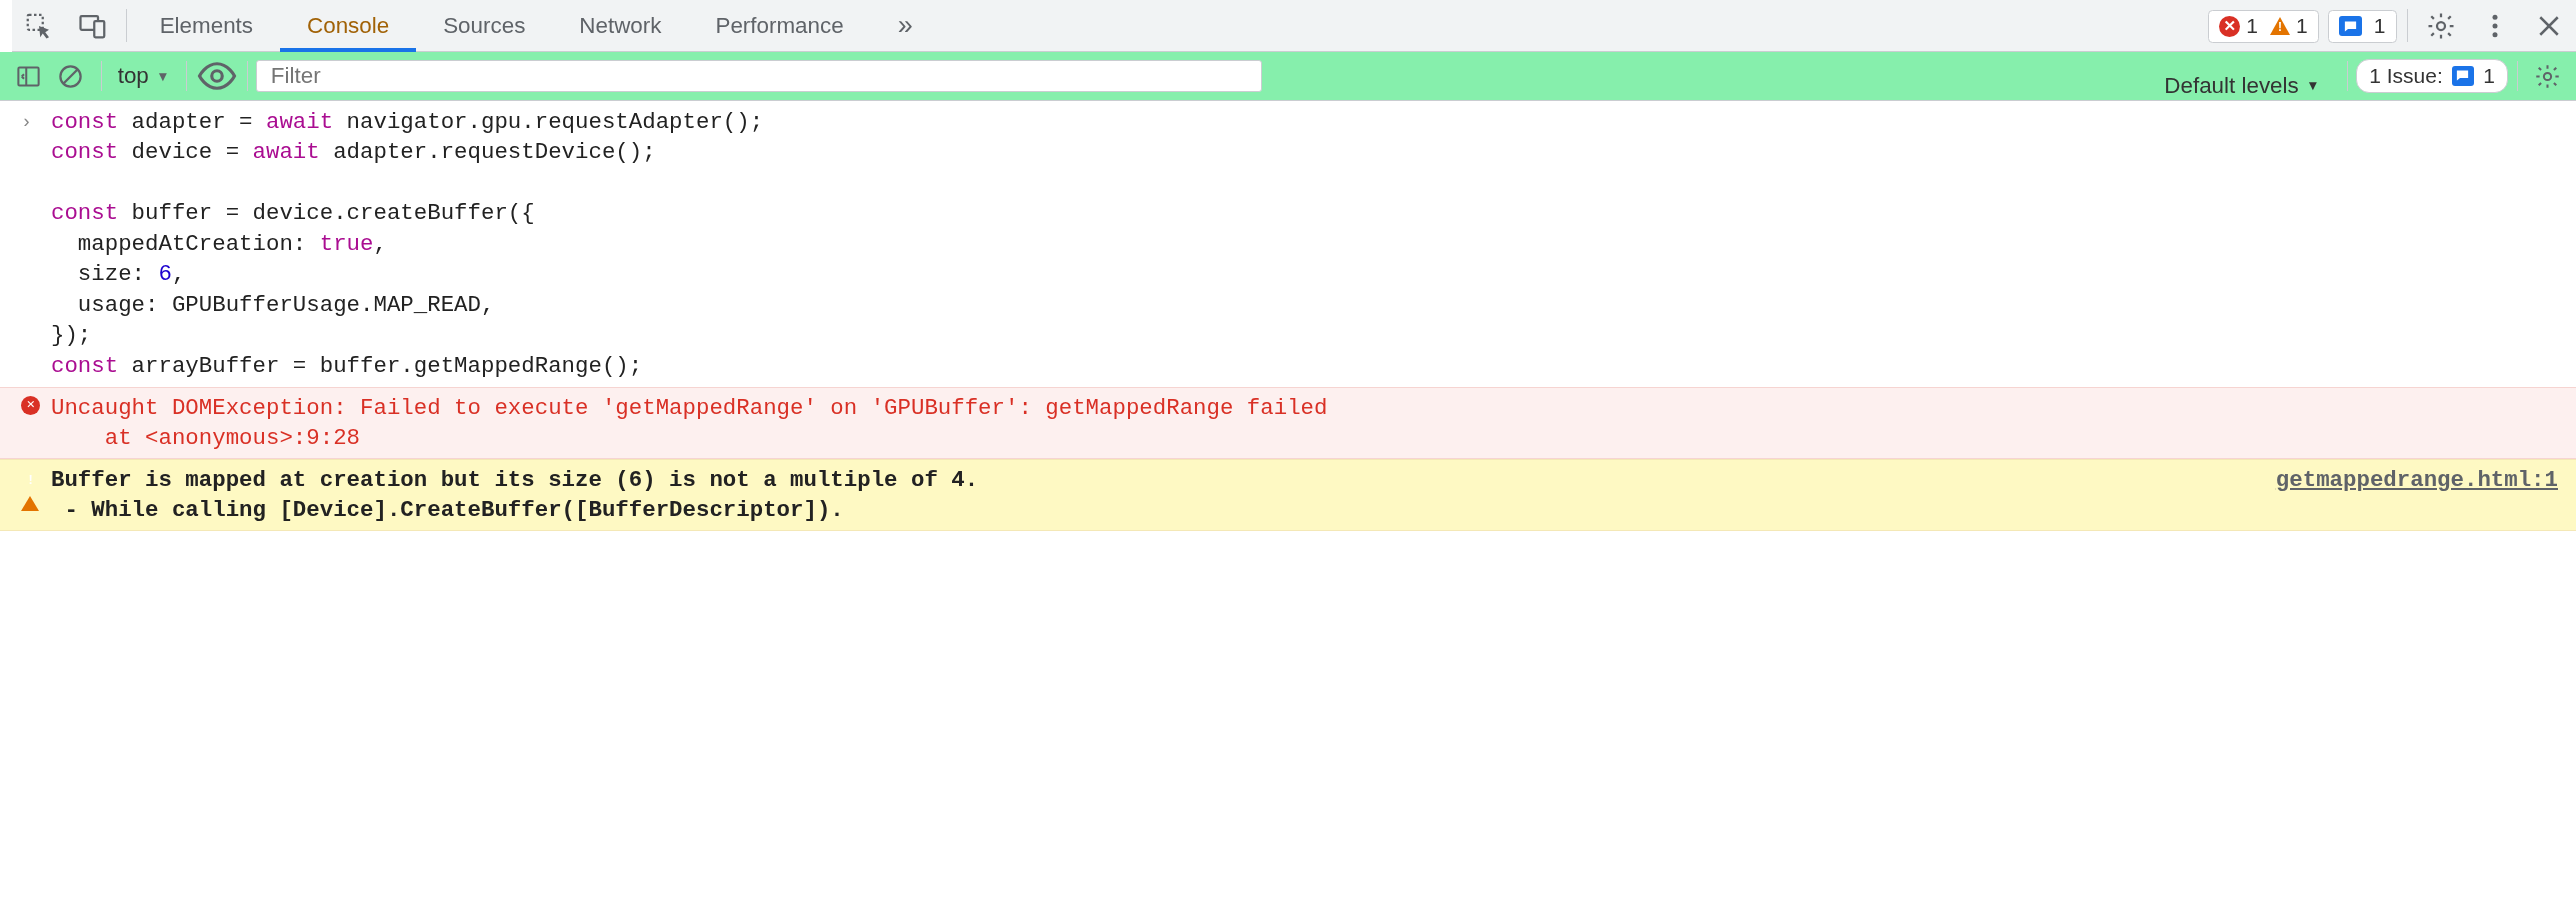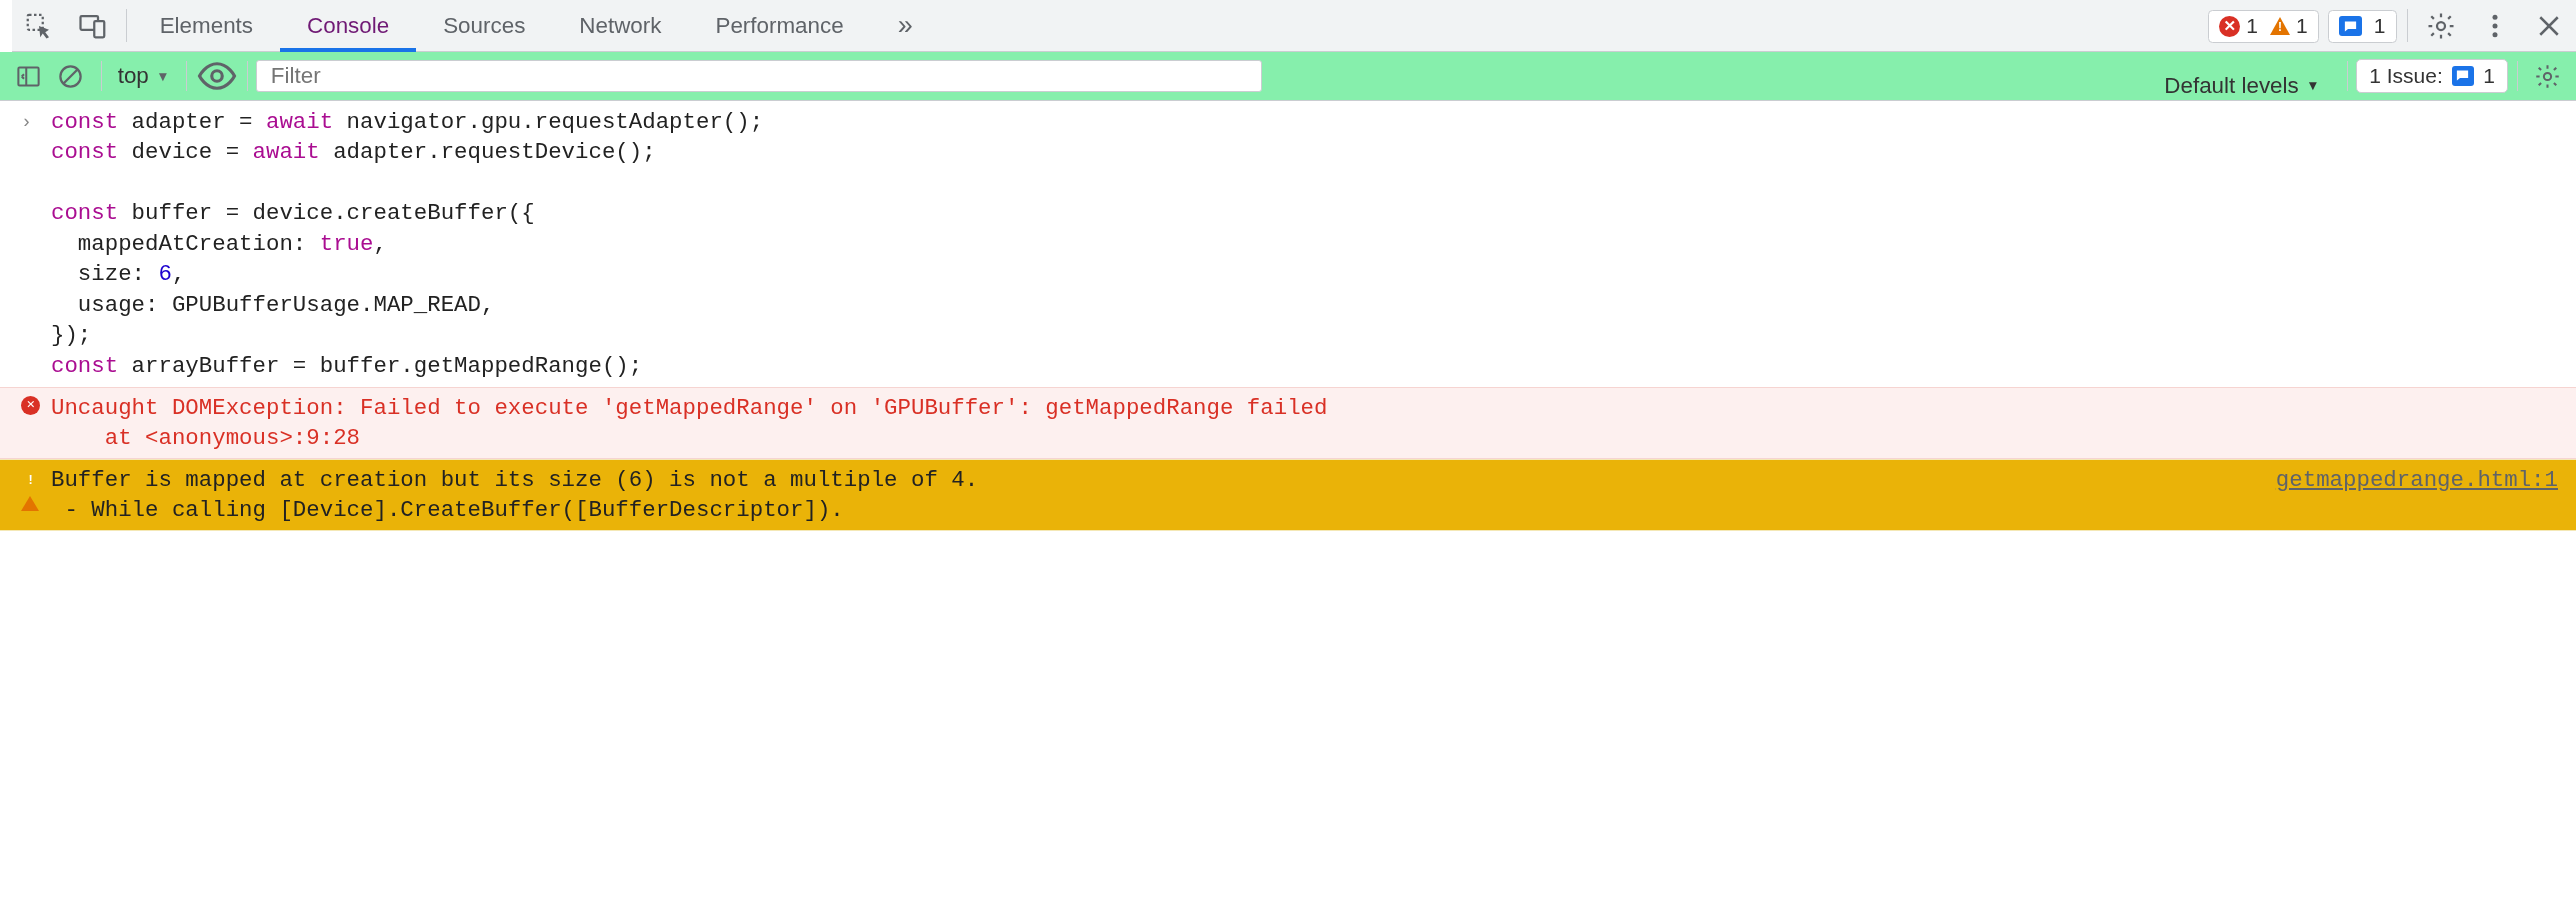--- a/index.html
+++ b/index.html
@@ -5,21 +5,21 @@
   * { box-sizing: border-box; }
   html, body { margin:0; padding:0; font-family: "Segoe UI", "Helvetica Neue", Arial, sans-serif; background:#fff; color:#333; }
   body { width:2576px; }
 
   
   .topbar { height:52px; background:#f1f3f4; border-bottom:0.7px solid #cacdd1; display:flex; align-items:stretch; font-size:22.4px; color:#5f6368;margin-left:12px; }
   .topbar .icon-btn { display:flex; align-items:center; justify-content:center; width:54px; }
   .topbar .icon-btn svg { width:30px; height:30px; }
   .topbar .divider { width:0.7px; background:#cacdd1; margin:9px 6px; }
   .tab { display:flex; align-items:center; padding:0 27px; cursor:pointer; position:relative; }
-  .tab.active { color:#701a75; }
+  .tab.active { color:#a16207; }
   .tab.active::after { content:""; position:absolute; left:0; right:0; bottom:-0.7px; height:3.7px; background:#1a73e8; }
   .spacer { flex:1; }
   .pill { display:flex; align-items:center; gap:12px; background:#fff; border:0.7px solid #cacdd1; border-radius:4.5px; padding:0 10.4px; height:33px; margin:9.7px 4.5px; font-size:21px; color:#333; }
   .pill .sub { display:flex; align-items:center; gap:6px; }
   .dot { width:21px; height:21px; border-radius:50%; display:flex; align-items:center; justify-content:center; color:#fff; font-size:15px; font-weight:bold; }
   .dot.red { background:#d93025; }
   .tri { width:0; height:0; border-left:10.4px solid transparent; border-right:10.4px solid transparent; border-bottom:18px solid #e37400; position:relative; }
   .tri::after { content:"!"; position:absolute; top:3px; left:-3px; color:#fff; font-size:12px; font-weight:bold; width:6px; text-align:center; }
   .info-badge { width:22.4px; height:19.4px; background:#1a73e8; border-radius:3px; display:flex; align-items:center; justify-content:center; }
   .info-badge svg { width:15px; height:15px; fill:#fff; }
@@ -27,35 +27,35 @@
   
   .toolbar2 { height:49px; background:#86efac; border-bottom:0.7px solid #cacdd1; display:flex; align-items:center; font-size:22.4px; color:#5f6368; padding:0 7.5px;justify-content:space-between; }
   .toolbar2 .btn { display:flex; align-items:center; justify-content:center; width:42px; height:36px; }
   .toolbar2 .btn svg { width:27px; height:27px; }
   .toolbar2 .vdiv { width:0.7px; height:30px; background:#cacdd1; margin:0 9px; }
   .context-sel { display:flex; align-items:center; gap:7.5px; padding:0 7.5px; color:#333; }
   .context-sel .chev { font-size:13.4px; color:#5f6368; }
   .eye-btn { display:flex; align-items:center; justify-content:center; width:42px; }
   .filter-input { flex:0 0 1006px; height:32px; border:0.7px solid #cacdd1; background:#fff; border-radius:3px; font-size:22.4px; padding:0 13.4px; color:#333; outline:none; }
   .levels { display:flex; align-items:center; gap:7.5px; padding:0 18px; color:#333;margin-top:19px; }
-  .issues-pill { display:flex; align-items:center; gap:9px; background:#fff; border:0.7px solid #cacdd1; border-radius:5px; padding:0 12px; height:34px; font-size:21px; color:#333; }
+  .issues-pill { display:flex; align-items:center; gap:9px; background:#fff; border:0.7px solid #cacdd1; border-radius:13px; padding:0 12px; height:34px; font-size:21px; color:#333; }
 
   
   .console { font-family: Menlo, Consolas, "Courier New", monospace; font-size:22.4px; line-height:1.36; }
   .row { display:flex; padding:6px 0 0 21px; border-bottom:0; }
   .gutter { width:30px; flex:0 0 30px; color:#888; font-size:18px; padding-top:3px; }
   .code { white-space:pre; color:#222; padding-bottom:6px; }
   .kw { color:#aa0d91; }
   .num { color:#1c00cf; }
 
   .err-row { background:#fdf0ef; border-top:0.7px solid #f6d4d1; border-bottom:0.7px solid #f6d4d1; display:flex; padding:4.5px 0 4.5px 21px; }
   .err-row .gut { width:30px; flex:0 0 30px; padding-top:3px; }
   .err-text { color:#d93025; white-space:pre; }
 
-  .warn-row { background:#eab308; border-top:0.7px solid #f4e8b6; border-bottom:0.7px solid #f4e8b6; display:flex; padding:4.5px 18px 4.5px 21px; }
+  .warn-row { background:#fef9c3; border-top:0.7px solid #f4e8b6; border-bottom:0.7px solid #f4e8b6; display:flex; padding:4.5px 18px 4.5px 21px;font-weight:bold; }
   .warn-row .gut { width:30px; flex:0 0 30px; padding-top:3px; }
   .warn-text { color:#222; white-space:pre; flex:1; }
   .src-link { color:#5f6368; text-decoration:underline; margin-left:auto; padding-left:30px; }
 
 </style>
 </head>
 <body>
 
 <div class="topbar">
   <div class="icon-btn">

